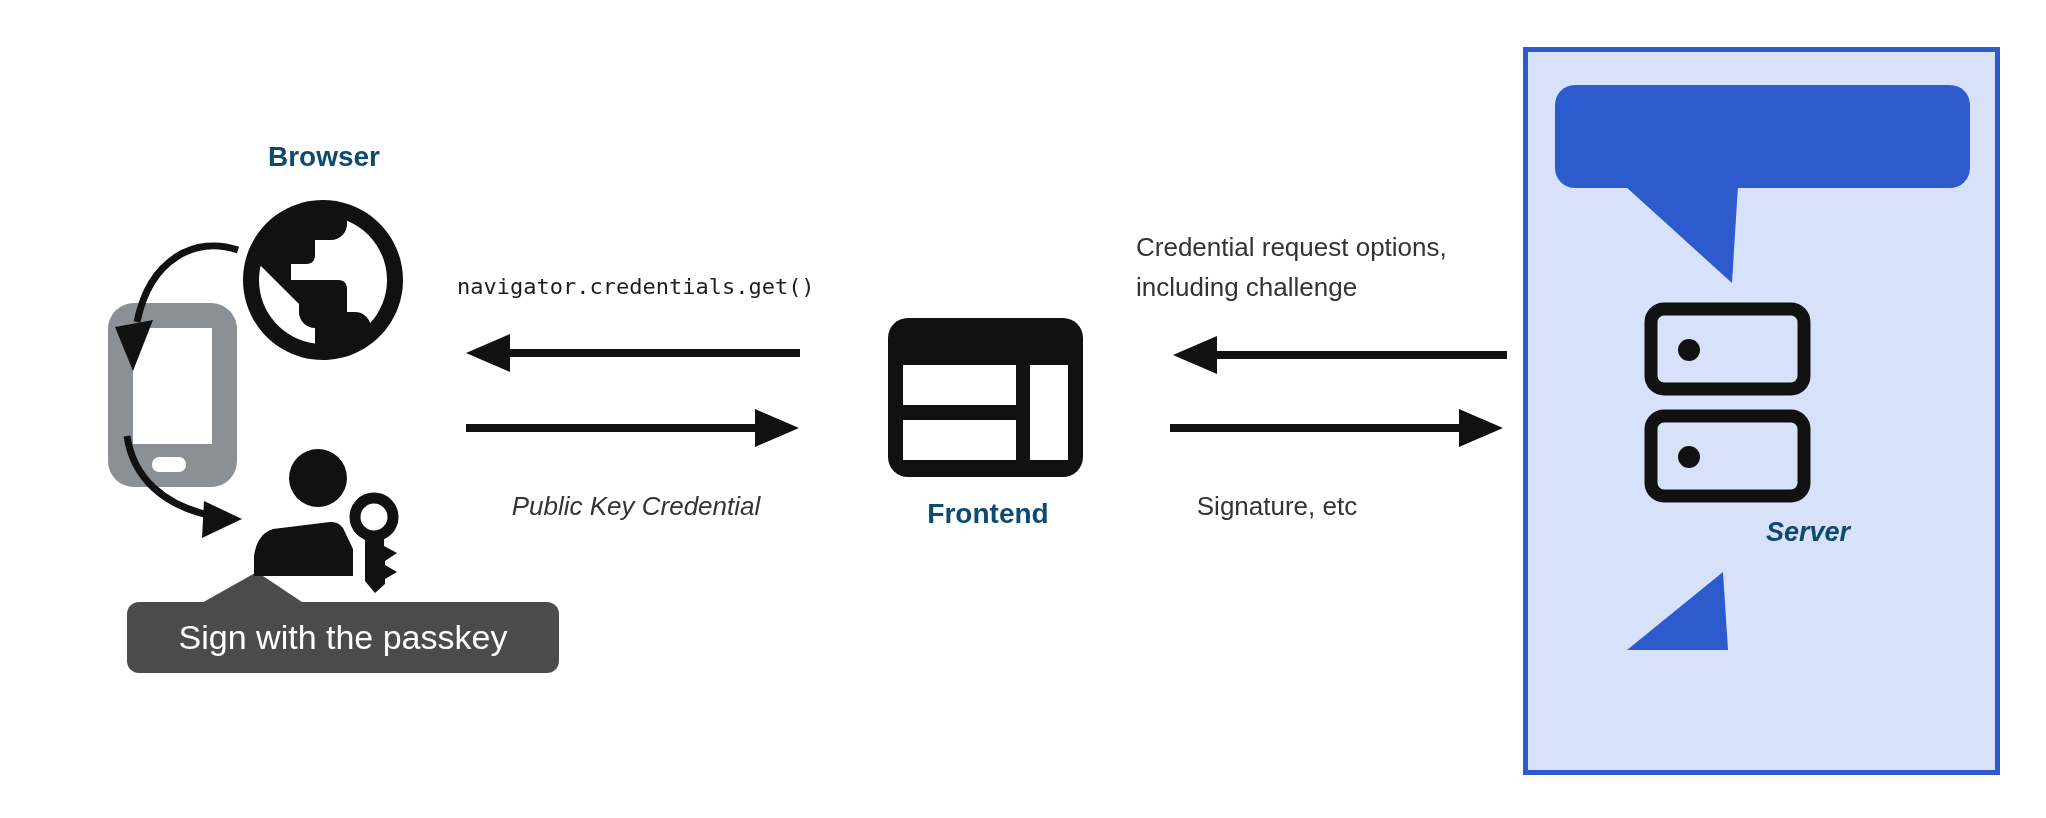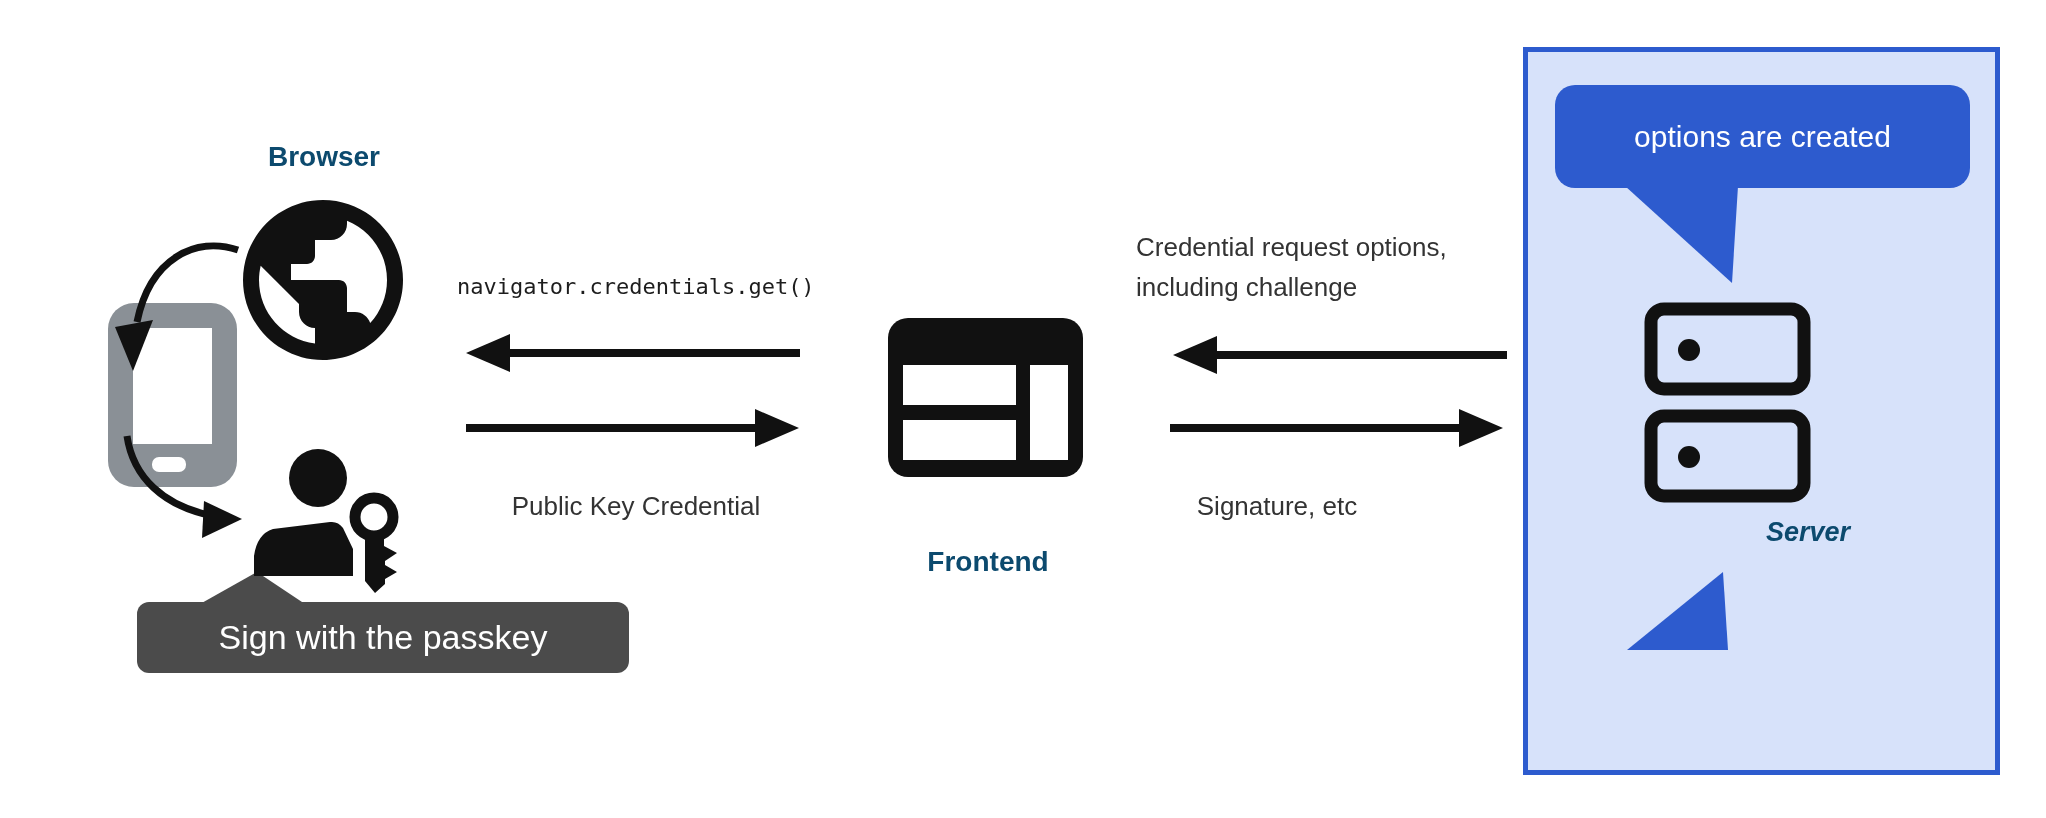--- a/index.html
+++ b/index.html
@@ -8,23 +8,23 @@
   #stage svg{position:absolute;left:0;top:0;z-index:2;}
   .txt{position:absolute;color:#333;font-size:26px;line-height:40px;z-index:3;white-space:nowrap;}
   .node-label{position:absolute;color:#0c4a6e;font-weight:700;font-size:28px;text-align:center;z-index:3;white-space:nowrap;}
   .mono{font-family:"DejaVu Sans Mono","Liberation Mono",monospace;font-size:22px;color:#1d1d1d;}
   .halo{text-shadow:0 0 4px #fff,0 0 6px #fff,0 0 8px #fff,1px 1px 2px #fff,-1px -1px 2px #fff;}
   #panel{position:absolute;left:1523px;top:47px;width:467px;height:718px;
          background:#d7e2fa;border:5px solid #2d5bce;z-index:1;}
   .bubble{position:absolute;background:#2d5bce;border-radius:20px;color:#fff;
           display:flex;flex-direction:column;justify-content:center;align-items:center;
           font-size:30px;line-height:39px;z-index:3;text-align:center;}
-  .tooltip{position:absolute;left:127px;top:602px;width:492px;height:71px;background:#4b4b4b;
+  .tooltip{position:absolute;left:127px;top:602px;width:432px;height:71px;background:#4b4b4b;
            border-radius:12px;color:#fff;font-size:34px;display:flex;align-items:center;
-           justify-content:center;z-index:3;white-space:nowrap;margin-left:10px;}
+           justify-content:center;z-index:3;white-space:nowrap;}
   .center{text-align:center;}
 </style>
 </head>
 <body>
 
 <div id="stage">
 
   <div id="panel"></div>
 
   <svg width="2046" height="818" viewBox="0 0 2046 818">
@@ -92,35 +92,34 @@
       <rect x="1651" y="416" width="153" height="80" rx="13" fill="none" stroke="#111" stroke-width="13"></rect>
       <circle cx="1689" cy="457" r="11" fill="#111"></circle>
     </g>
   </svg>
 
   <div class="node-label" style="left:224px;top:141px;width:200px;">Browser</div>
 
 
   <div class="txt mono" style="left:457px;top:267px;">navigator.credentials.get()</div>
 
-  <div class="txt center" style="left:436px;top:486px;width:400px;">Public Key Credential</div>
+  <div class="txt center" style="left:436px;top:486px;width:400px;font-style:italic;">Public Key Credential</div>
 
   <div class="txt" style="left:1136px;top:227px;">
     <div>Credential request options,</div>
     <div>including challenge</div>
   </div>
 
   <div class="txt center" style="left:1127px;top:486px;width:300px;">Signature, etc</div>
 
-  <div class="node-label" style="left:888px;top:498px;width:200px;margin-top:48px;">Frontend</div>
+  <div class="node-label" style="left:888px;top:498px;width:200px;">Frontend</div>
 
   <div class="node-label" style="left:1708px;top:517px;width:200px;font-size:27px;font-style:italic;">Server</div>
 
   <div class="tooltip">
     <span>Sign with the passkey</span>
   </div>
 
   <div class="bubble" style="left:1555px;top:85px;width:415px;height:103px;">
-    <div>options are created</div>
   </div>
 
 
 </div>
 
 </body></html>

